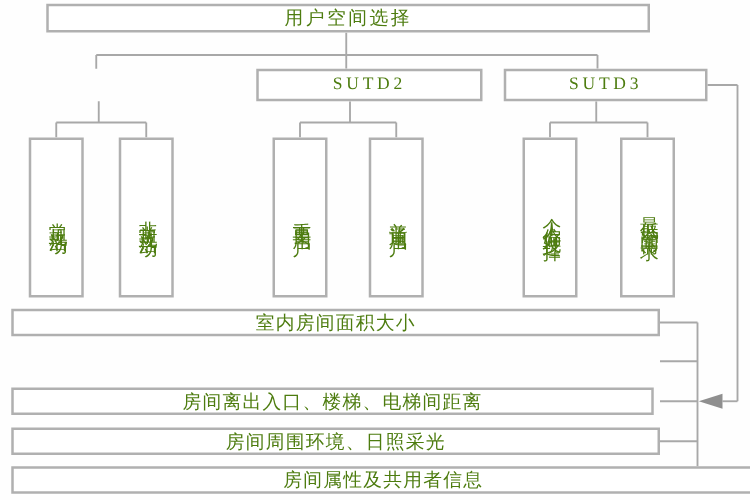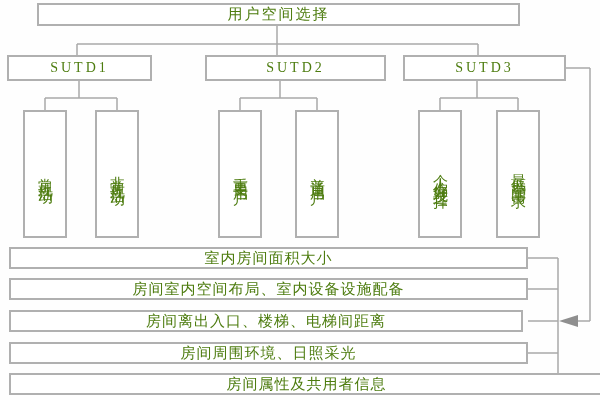--- a/index.html
+++ b/index.html
@@ -71,23 +71,20 @@
       <line x1="528" y1="353" x2="558" y2="353"></line>
       <line x1="528" y1="384" x2="558" y2="384"></line>
     </g>
     <polygon points="559,321 578,315 578,327" fill="#8f8f8f"></polygon>
   </svg>
 
   <div class="node root" style="left:37px;top:3px;width:483px;height:23px;">
     <span>用户空间选择</span>
   </div>
 
-  <div class="node sutd" style="left:7px;top:55px;width:145px;height:26px;">
-    <span>SUTD1</span>
-  </div>
   <div class="node sutd" style="left:205px;top:55px;width:181px;height:26px;">
     <span>SUTD2</span>
   </div>
   <div class="node sutd" style="left:403px;top:55px;width:163px;height:26px;">
     <span>SUTD3</span>
   </div>
 
   <div class="node vbox" style="left:23px;top:110px;width:44px;height:128px;">
     <span>常规活动</span>
   </div>
@@ -103,23 +100,20 @@
   <div class="node vbox" style="left:418px;top:110px;width:44px;height:128px;">
     <span>个人偏好选择</span>
   </div>
   <div class="node vbox" style="left:496px;top:110px;width:44px;height:128px;">
     <span>最低空间需求</span>
   </div>
 
   <div class="node row" style="left:9px;top:247px;width:519px;height:22px;">
     <span>室内房间面积大小</span>
   </div>
-  <div class="node row" style="left:9px;top:278px;width:519px;height:22px;">
-    <span>房间室内空间布局、室内设备设施配备</span>
-  </div>
   <div class="node row" style="left:9px;top:310px;width:514px;height:22px;">
     <span>房间离出入口、楼梯、电梯间距离</span>
   </div>
   <div class="node row" style="left:9px;top:342px;width:519px;height:22px;">
     <span>房间周围环境、日照采光</span>
   </div>
   <div class="node row" style="left:9px;top:373px;width:595px;height:22px;">
     <span>房间属性及共用者信息</span>
   </div>
 

